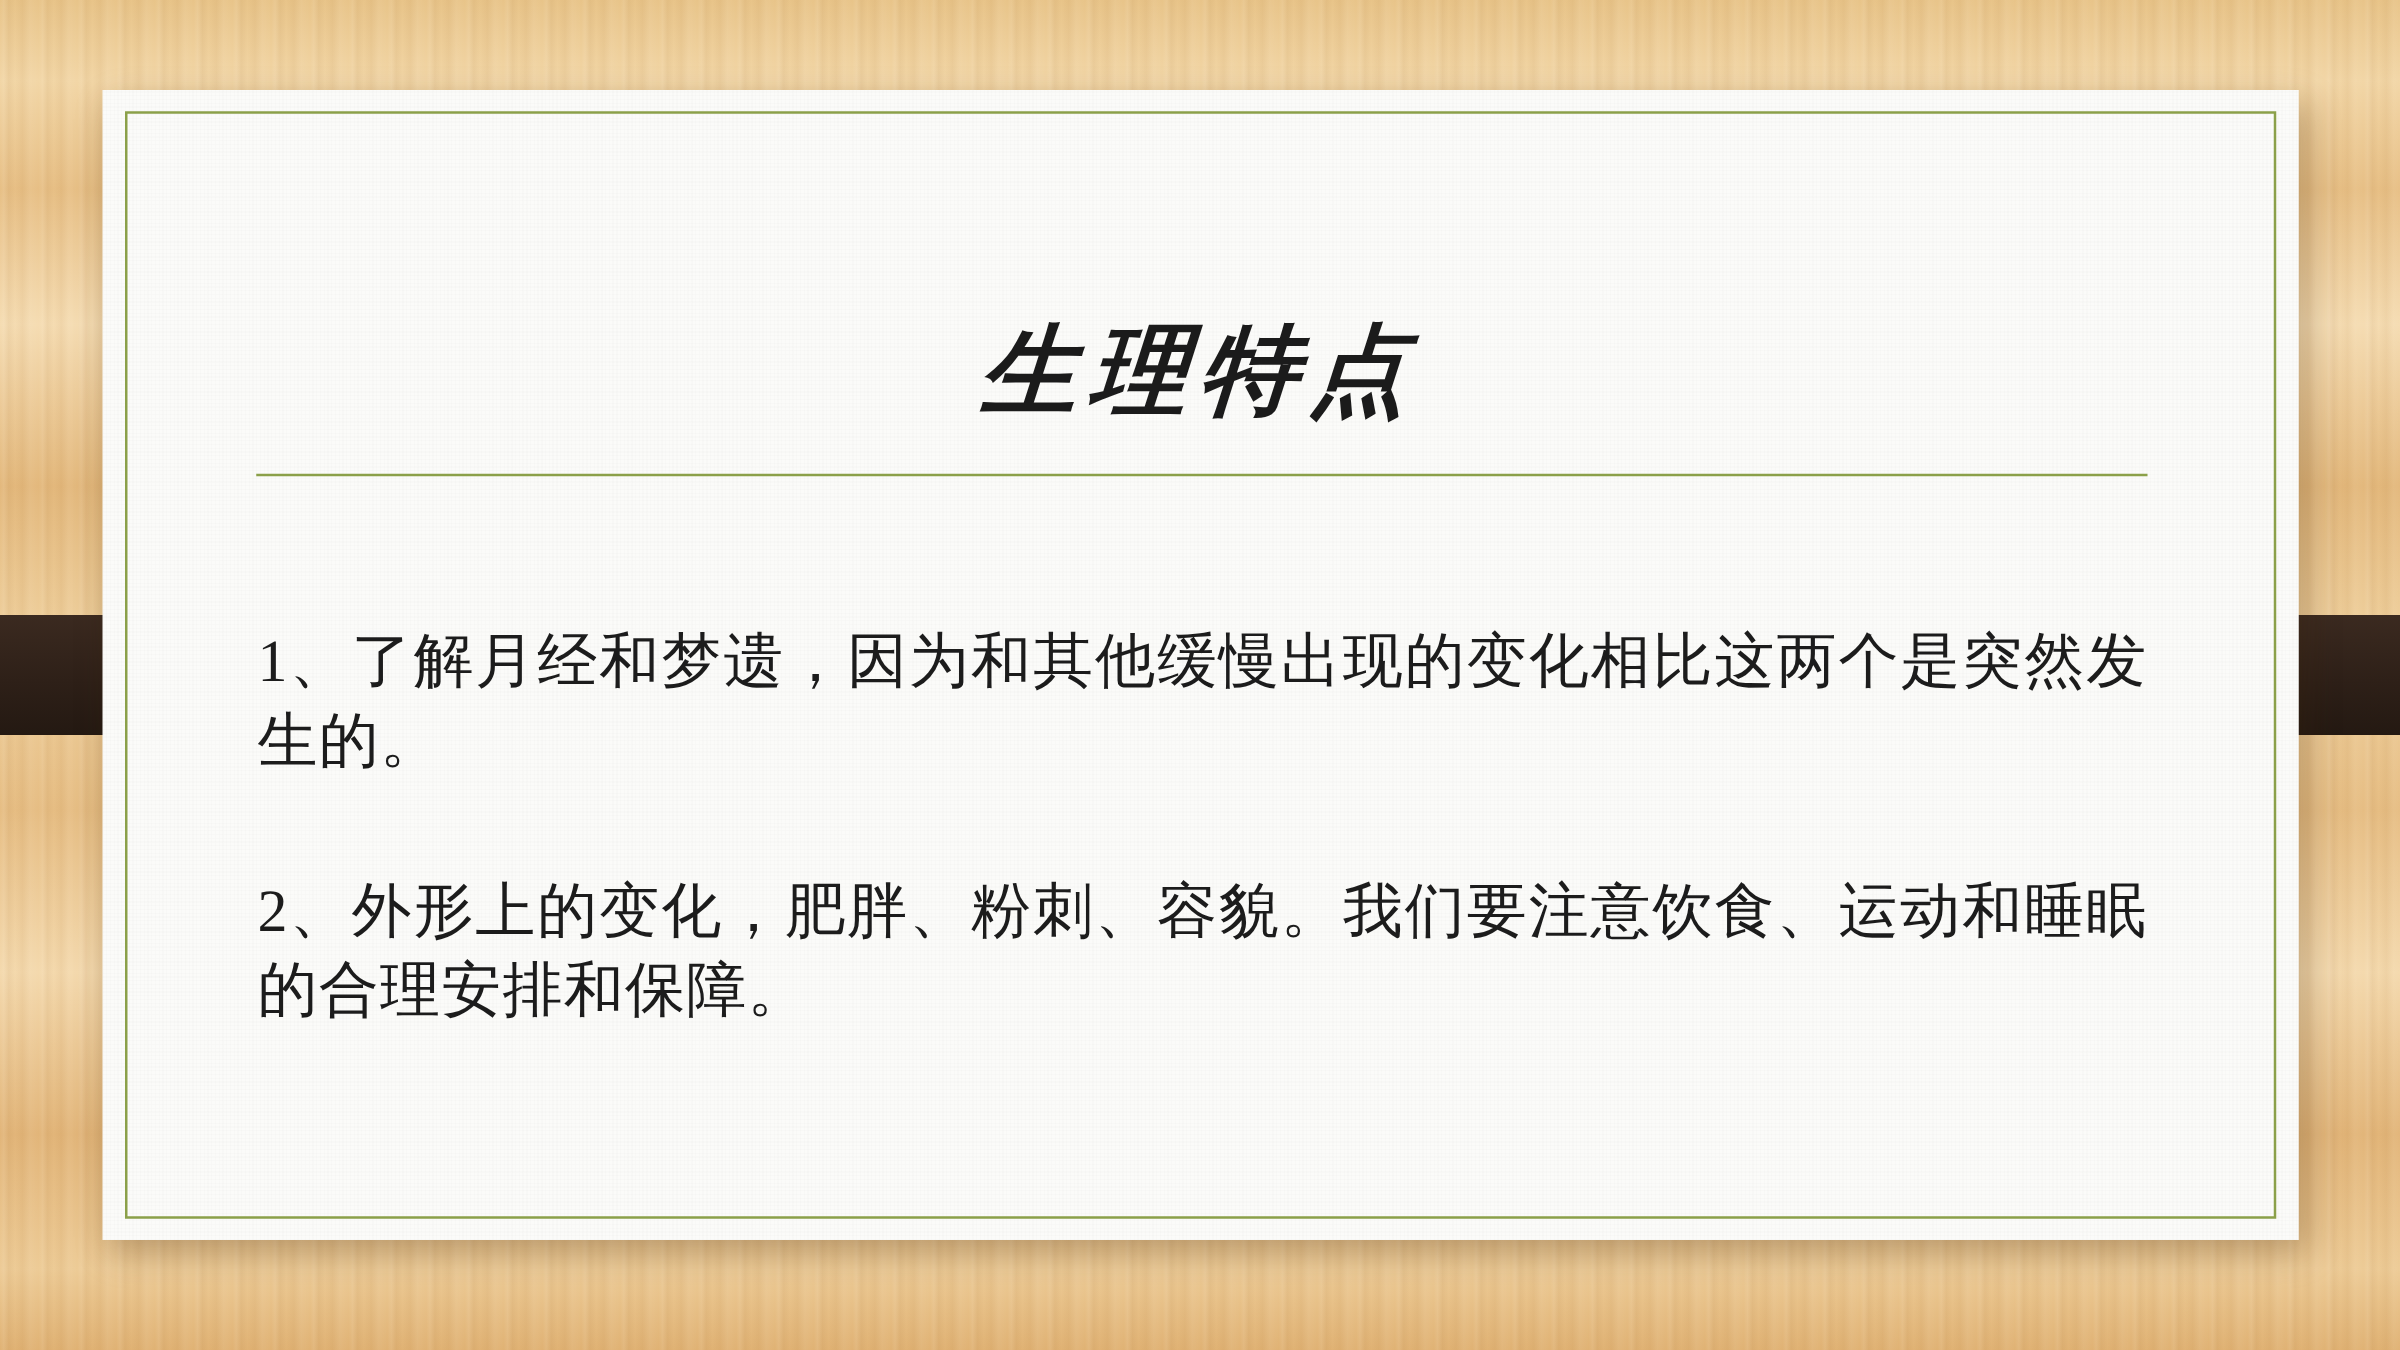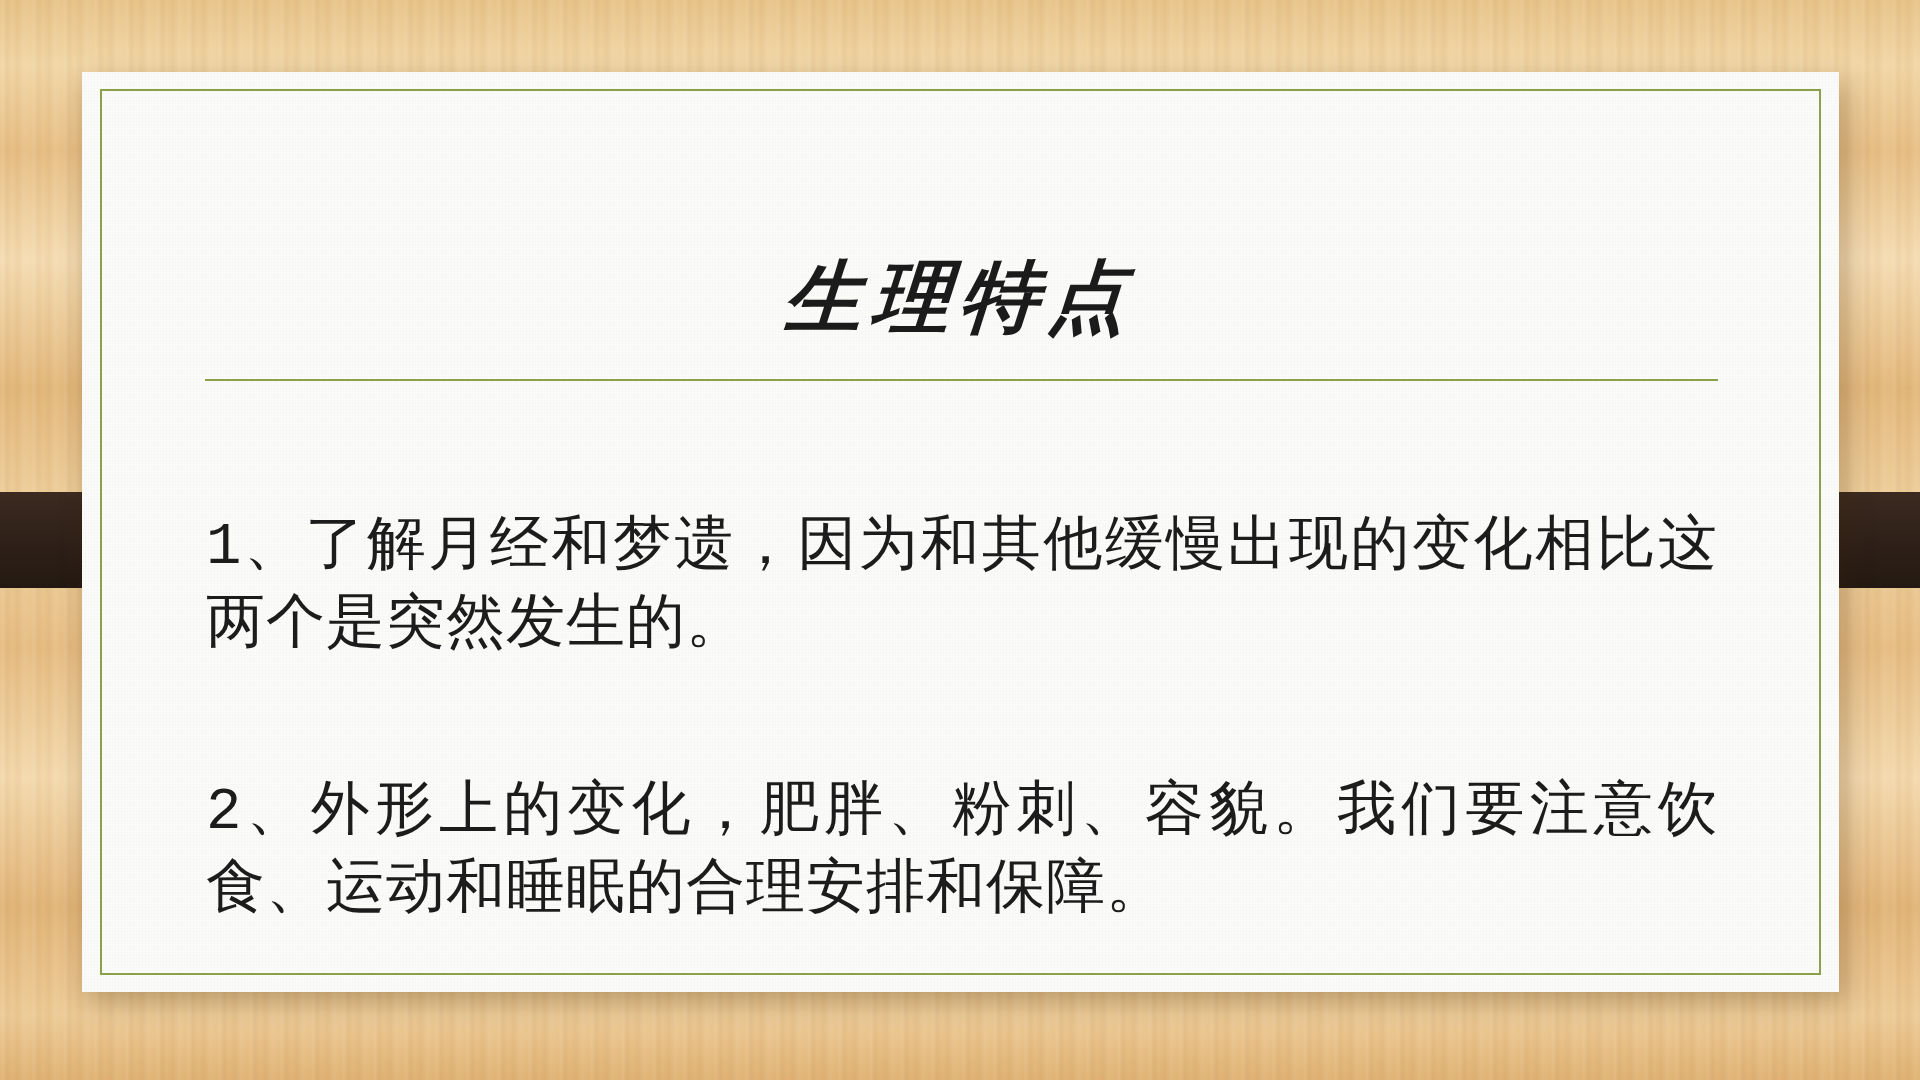--- a/index.html
+++ b/index.html
@@ -122,29 +122,29 @@
   }
 
   
   .body {
     position: absolute;
     left: 124px;
     top: 378px;
     width: 1512px;
   }
   .para {
-    font-family: Liberation Mono, monospace;
-    font-size: 59px;
+    font-family: Liberation Serif, serif;
+    font-size: 48px;
     line-height: 1.33;
     color: #1c1c1c;
     letter-spacing: 1px;
     text-align: justify;
   }
   .para + .para {
-    margin-top: 108px;
+    margin-top: 72px;
   }
 </style>
 </head>
 <body>
 
 <div class="slide">
 
   <div class="ribbon left"></div>
   <div class="ribbon right"></div>
 

